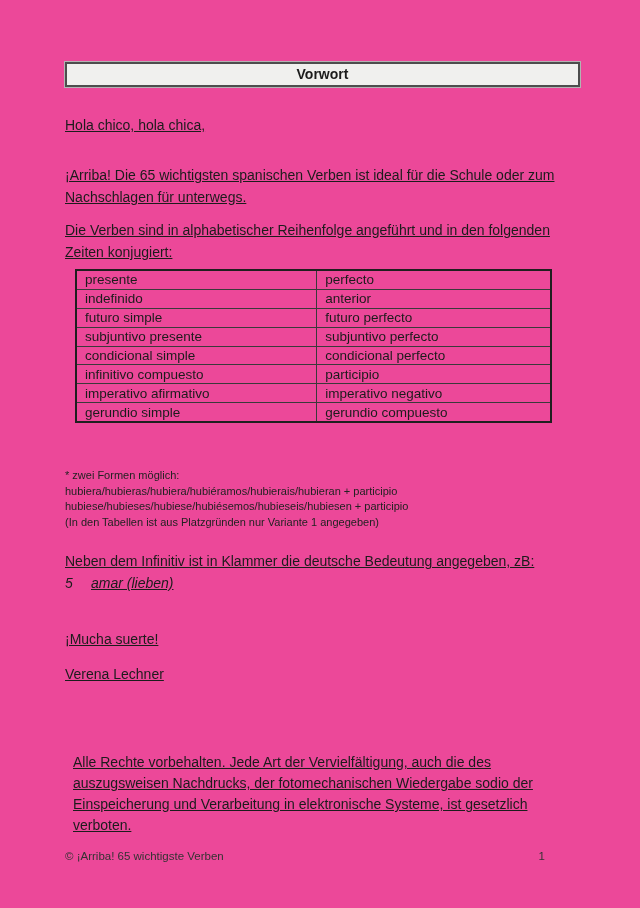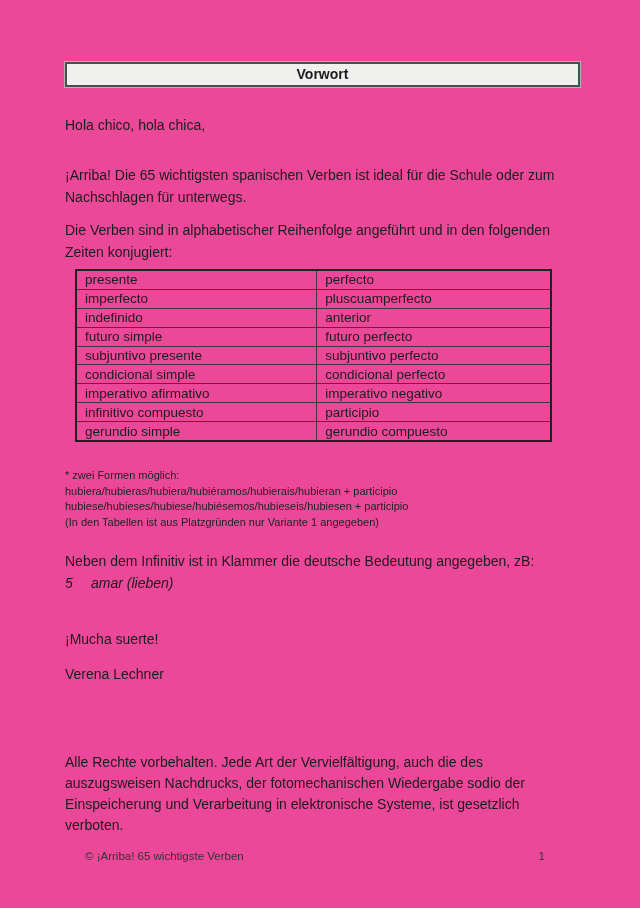--- a/index.html
+++ b/index.html
@@ -29,30 +29,31 @@
     font-weight: bold;
     font-size: 14px;
     line-height: 21px;
   }
   .bodytext {
     position: absolute;
     left: 65px;
     width: 520px;
     font-size: 14px;
     line-height: 22px;
+    text-decoration: underline;
   }
   .greeting   { top: 114px; }
   .para1      { top: 164px; }
   .para2      { top: 219px; }
   .neben      { top: 550px; }
   .example    { top: 572px; font-style: italic; }
   .example .ex-num  { display: inline-block; width: 26px; }
   .mucha      { top: 628px; }
   .author     { top: 663px; }
-  .rights     { top: 752px; width: 516px; line-height: 21px; }
+  .rights     { top: 752px; width: 516px; line-height: 21px; margin-left: 8px; }
   table.tenses {
     position: absolute;
     left: 75px;
     top: 269px;
     width: 477px;
     border-collapse: collapse;
     border: 2px solid #1f1f1f;
   }
   table.tenses td {
     border: 1.4px solid #3a3a3a;
@@ -71,21 +72,20 @@
     font-size: 11px;
     line-height: 15.6px;
     color: #222222;
   }
   .footer-left {
     position: absolute;
     left: 65px;
     top: 850px;
     font-size: 11.5px;
     color: #333333;
-    margin-left: 20px;
   }
   .footer-page {
     position: absolute;
     left: 523px;
     top: 850px;
     width: 22px;
     text-align: right;
     font-size: 11.5px;
     color: #333333;
   }
@@ -105,46 +105,42 @@
 
   <div class="bodytext para2">Die Verben sind in alphabetischer Reihenfolge angeführt und in den folgenden Zeiten konjugiert:</div>
 
   <table class="tenses">
     <tbody>
       <tr>
         <td class="c1">presente</td>
         <td class="c2">perfecto</td>
       </tr>
       <tr>
-        <td class="c1">imperfecto</td>
-        <td class="c2">pluscuamperfecto</td>
-      </tr>
-      <tr>
         <td class="c1">indefinido</td>
         <td class="c2">anterior</td>
       </tr>
       <tr>
         <td class="c1">futuro simple</td>
         <td class="c2">futuro perfecto</td>
       </tr>
       <tr>
         <td class="c1">subjuntivo presente</td>
         <td class="c2">subjuntivo perfecto</td>
       </tr>
       <tr>
         <td class="c1">condicional simple</td>
         <td class="c2">condicional perfecto</td>
       </tr>
       <tr>
+        <td class="c1">infinitivo compuesto</td>
+        <td class="c2">participio</td>
+      </tr>
+      <tr>
         <td class="c1">imperativo afirmativo</td>
         <td class="c2">imperativo negativo</td>
-      </tr>
-      <tr>
-        <td class="c1">infinitivo compuesto</td>
-        <td class="c2">participio</td>
       </tr>
       <tr>
         <td class="c1">gerundio simple</td>
         <td class="c2">gerundio compuesto</td>
       </tr>
     </tbody>
   </table>
 
   <div class="footnote">
     <div>* zwei Formen möglich:</div>

